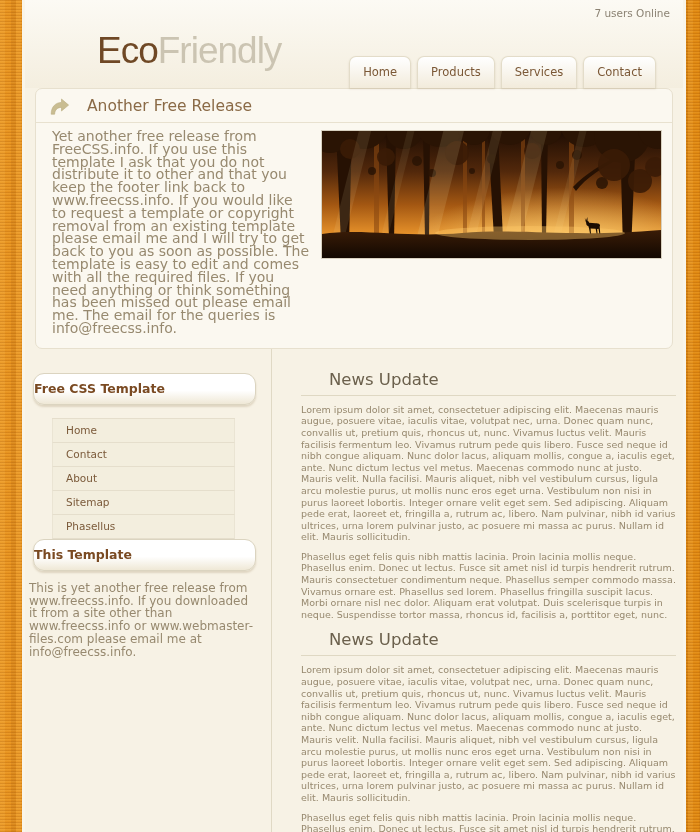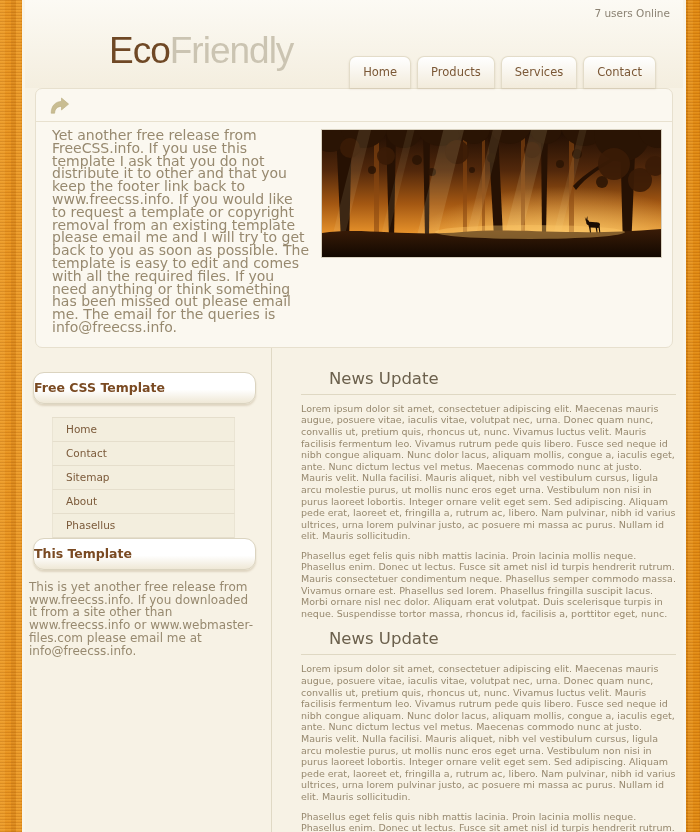--- a/index.html
+++ b/index.html
@@ -13,21 +13,21 @@
   }
   .page {
     width: 664px; min-height: 832px; margin-left: 22px;
     border-left: 3px solid #F9F5EA; border-right: 3px solid #F9F5EA;
     background: #F7F2E5; display: flex; flex-direction: column;
   }
   
   .header { height: 88px; position: relative; background: linear-gradient(#FCFAF4, #F4EEDF); flex: 0 0 auto; }
   .users-online { position: absolute; top: 7px; right: 13px; font-size: 10.5px; color: #8B8273; }
   .logo { position: absolute; left: 72px; top: 30px; font-size: 37px; letter-spacing: -1px; text-decoration: none; font-family: "Liberation Sans", sans-serif; }
-  .logo .lg1 { color: #6F4825; margin-left: 12px; }
+  .logo .lg1 { color: #6F4825; }
   .logo .lg2 { color: #CBC4B2; }
   .tabs { position: absolute; right: 27px; bottom: 0; display: flex; gap: 6px; }
   .tab {
     display: block; padding: 8px 13px 9px; font-size: 11.5px; color: #7B5836; text-decoration: none;
     background: linear-gradient(#FFFFFF, #F2EBDB); border: 1px solid #E3DCC9; border-bottom: none;
     border-radius: 7px 7px 0 0; box-shadow: 0 1px 2px rgba(150,130,90,0.25);
   }
   
   .intro-box { margin: 0 10px; background: #FBF8F0; border: 1px solid #E7E0CE; border-radius: 7px; flex: 0 0 auto; }
   .intro-head { display: flex; align-items: center; gap: 17px; padding: 8px 14px 7px 13px; border-bottom: 1px solid #E8E1CF; }
@@ -77,20 +77,21 @@
     </div>
   </div>
 
   <div class="intro-box">
     <div class="intro-head">
       <span style="line-height:0;">
         <svg width="21" height="17" viewBox="0 0 21 17">
           <path d="M2.2,16.2 C2.2,8.2 7,4.6 12.5,4.4 L12.5,1 L19.6,7.1 L12.5,13 L12.5,9.4 C8.4,9.4 5.9,11.6 5.6,16.2 Z" fill="#C9BD92" stroke="#B8AB7D" stroke-width="0.6"></path>
         </svg>
       </span>
+      <h1 class="intro-title">Another Free Release</h1>
     </div>
     <div class="intro-body">
       <p class="intro-text">Yet another free release from FreeCSS.info. If you use this template I ask that you do not distribute it to other and that you keep the footer link back to www.freecss.info. If you would like to request a template or copyright removal from an existing template please email me and I will try to get back to you as soon as possible. The template is easy to edit and comes with all the required files. If you need anything or think something has been missed out please email me. The email for the queries is info@freecss.info.</p>
       <div class="photo-frame">
         <svg width="339" height="127" viewBox="0 0 339 127" preserveAspectRatio="none">
           <defs>
             <linearGradient id="sky" x1="0" y1="0" x2="0" y2="1">
               <stop offset="0" stop-color="#1E0D03"></stop>
               <stop offset="0.32" stop-color="#52280B"></stop>
               <stop offset="0.58" stop-color="#A35712"></stop>
@@ -179,24 +180,24 @@
     <div class="sidebar">
       <div class="pill">Free CSS Template</div>
       <ul class="side-menu">
         <li>
             <a href="#">Home</a>
           </li>
         <li>
             <a href="#">Contact</a>
           </li>
         <li>
+            <a href="#">About</a>
+          </li>
+        <li>
             <a href="#">Sitemap</a>
-          </li>
-        <li>
-            <a href="#">About</a>
           </li>
         <li>
             <a href="#">Phasellus</a>
           </li>
       </ul>
       <div class="pill pill-2">This Template</div>
       <p class="side-text">This is yet another free release from www.freecss.info. If you downloaded it from a site other than www.freecss.info or www.webmaster-files.com please email me at info@freecss.info.</p>
     </div>
 
     <div class="main">

